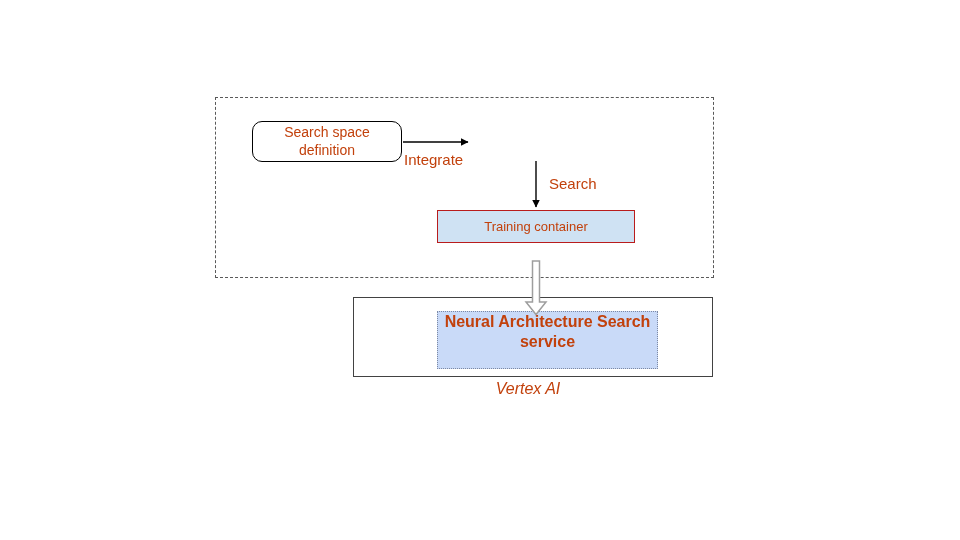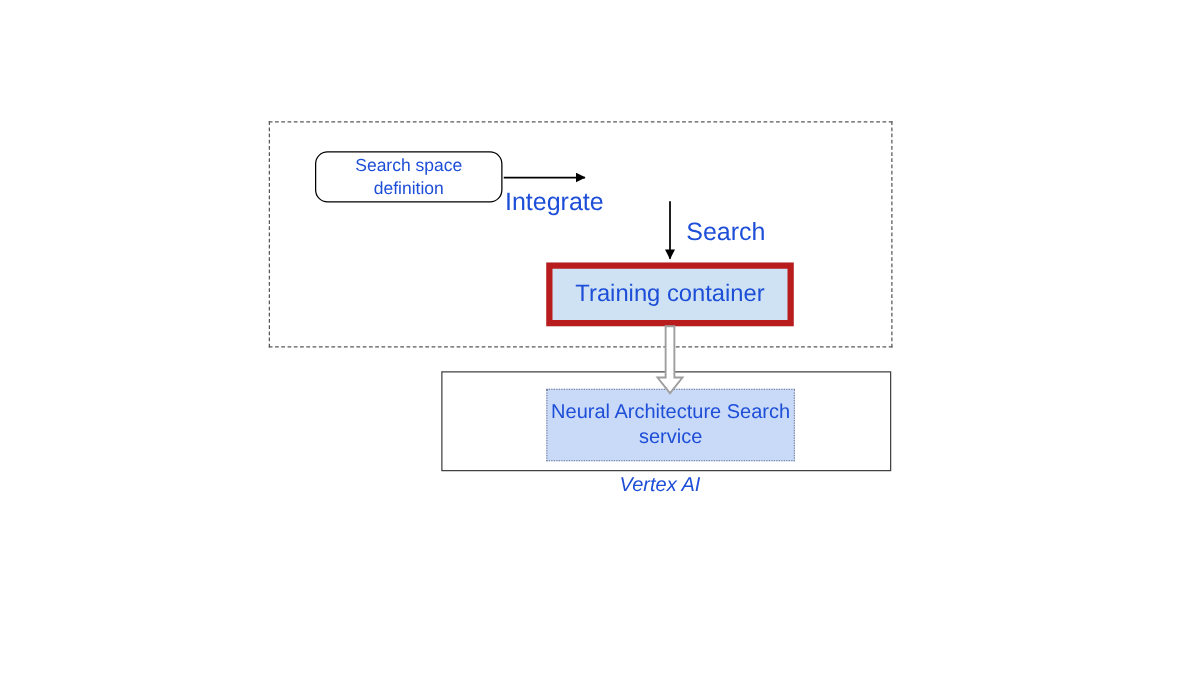--- a/index.html
+++ b/index.html
@@ -2,21 +2,21 @@
 <html><head>
 <meta charset="utf-8">
 <style>
   html, body { margin: 0; padding: 0; background: #ffffff; }
   .canvas {
     position: relative;
     width: 960px;
     height: 540px;
     background: #ffffff;
     font-family: "Liberation Sans", "DejaVu Sans", sans-serif;
-    color: #1d4ed8;
+    color: #c2410c;
     overflow: hidden;
   }
   .dashed-region {
     position: absolute;
     left: 215px; top: 97px;
     width: 497px; height: 179px;
     border: 1px dashed #595959;
     background: transparent;
   }
   .rounded-node {
@@ -32,52 +32,53 @@
     font-size: 14px;
     line-height: 1.22;
     padding: 2px 6px;
   }
   .node-search-space { left: 252px; top: 121px; width: 150px; height: 41px; }
   .node-training-codes { left: 471px; top: 121px; width: 131px; height: 39px; }
   .node-training-container {
     position: absolute;
     box-sizing: border-box;
     left: 437px; top: 210px;
-    width: 198px; height: 51px;
-    border: 5px solid #b91c1c;
+    width: 198px; height: 33px;
+    border: 1px solid #b91c1c;
     display: flex;
     align-items: center;
     justify-content: center;
     text-align: center;
-    font-size: 19px;
+    font-size: 13px;
   }
   .vertex-region {
     position: absolute;
     box-sizing: border-box;
     left: 353px; top: 297px;
     width: 360px; height: 80px;
     border: 1px solid #424242;
     background: #ffffff;
   }
   .node-nas-service {
     position: absolute;
     box-sizing: border-box;
     left: 437px; top: 311px;
-    width: 199px; height: 58px;
+    width: 221px; height: 58px;
     border: 1.5px dotted #7d89a3;
     display: flex;
-    align-items: center;
+    align-items: flex-start;
     justify-content: center;
     text-align: center;
     font-size: 16px;
     line-height: 1.25;
+    font-weight: bold;
   }
   .edge-label {
     position: absolute;
-    font-size: 20px;
+    font-size: 15px;
     white-space: nowrap;
   }
   .label-integrate { left: 404px; top: 151px; }
   .label-build { left: 549px; top: 175px; }
   .vertex-label {
     position: absolute;
     left: 453px; top: 380px;
     width: 150px;
     text-align: center;
     font-size: 16px;

